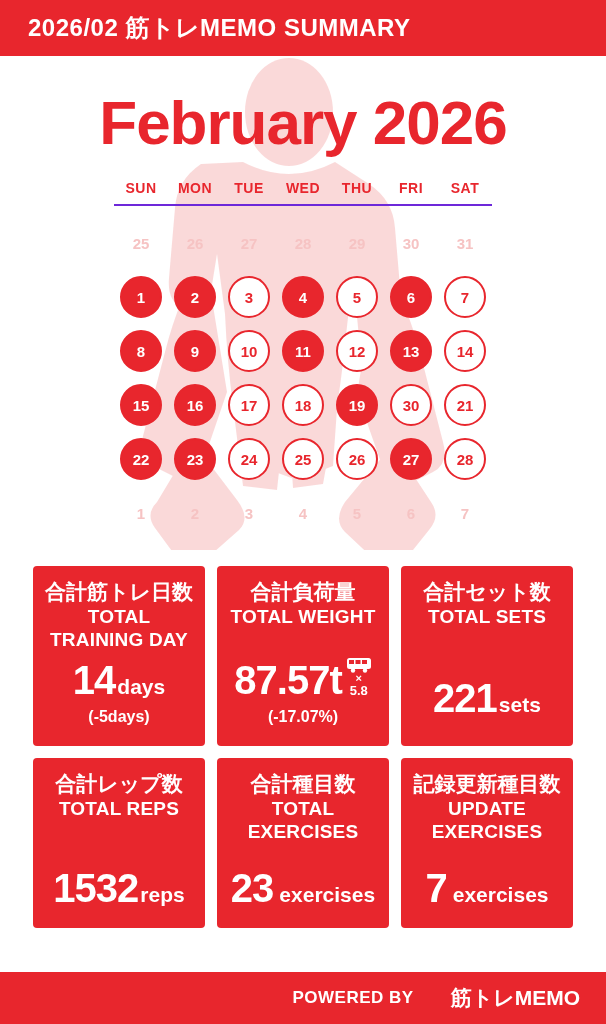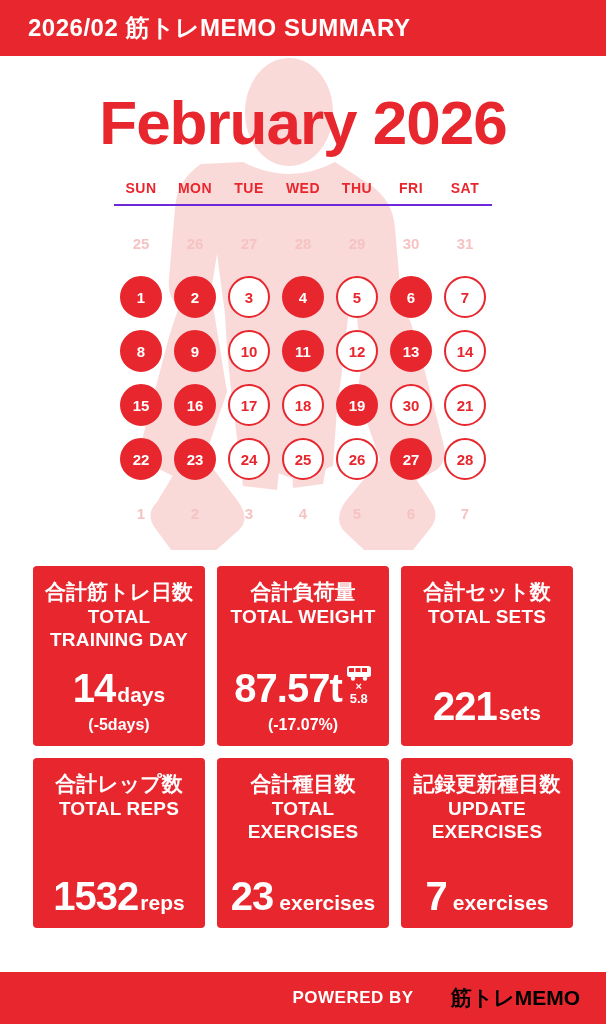--- a/index.html
+++ b/index.html
@@ -88,21 +88,21 @@
     position:absolute; left:33px; top:566px;
     width:540px;
     display:grid;
     grid-template-columns:repeat(3,172px);
     grid-gap:12px;
   }
   .card{
     background:#e8262d;
     color:#ffffff;
     border-radius:4px;
-    padding:14px 6px 12px;
+    padding:14px 6px 20px;
     text-align:center;
     display:flex;flex-direction:column;align-items:center;justify-content:flex-start;
   }
   .card.r1{ height:180px; }
   .card.r2{ height:170px; }
   .c-jp{ font-size:21px; font-weight:bold; line-height:1.15; }
   .c-en{ font-size:19px; font-weight:bold; letter-spacing:.2px; margin-top:2px; line-height:1.2; }
   .c-val{
     margin-top:auto;
     display:flex; align-items:baseline; justify-content:center;
@@ -122,21 +122,21 @@
   .footer{
     position:absolute; left:0; bottom:0; width:606px; height:52px;
     background:#e8262d;
     display:flex; align-items:center; justify-content:flex-end;gap:27px;
   }
   .footer .pw{
     color:#ffffff; font-size:17px; font-weight:bold; letter-spacing:.5px;
     margin-right:10px;
   }
   .footer .brand{
-    color:#000000; font-size:21px; font-weight:bold; margin-right:26px;
+    color:#ffffff; font-size:21px; font-weight:bold; margin-right:26px;
   }
 </style>
 </head>
 <body>
 
 <div class="topbar">
   <div class="title">2026/02 筋トレMEMO SUMMARY</div>
 </div>
 
 <div class="calendar">

